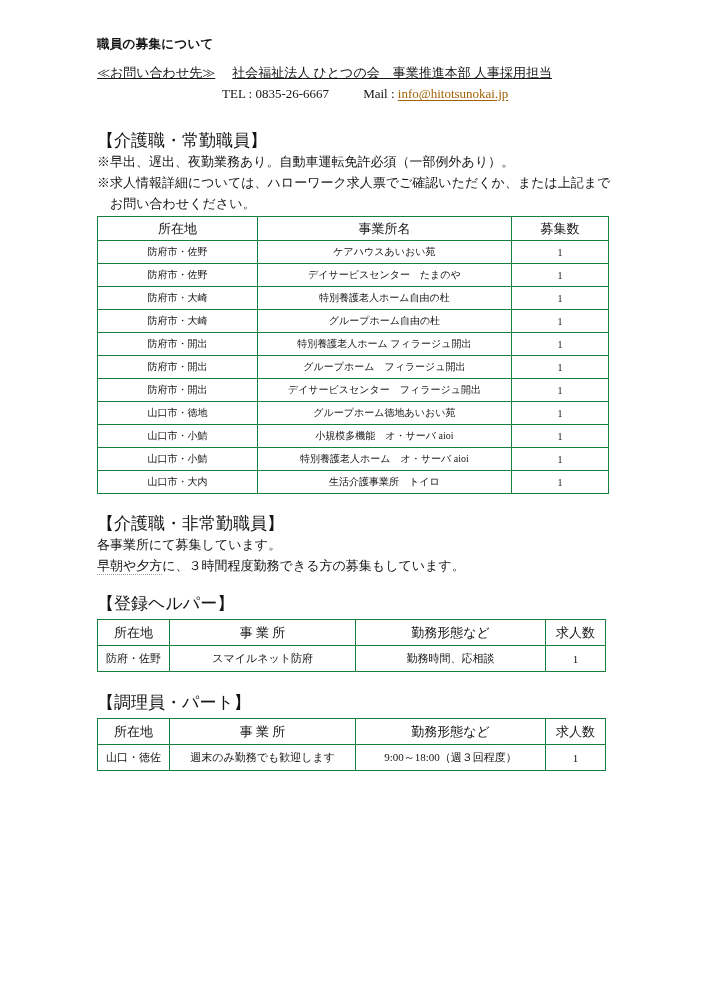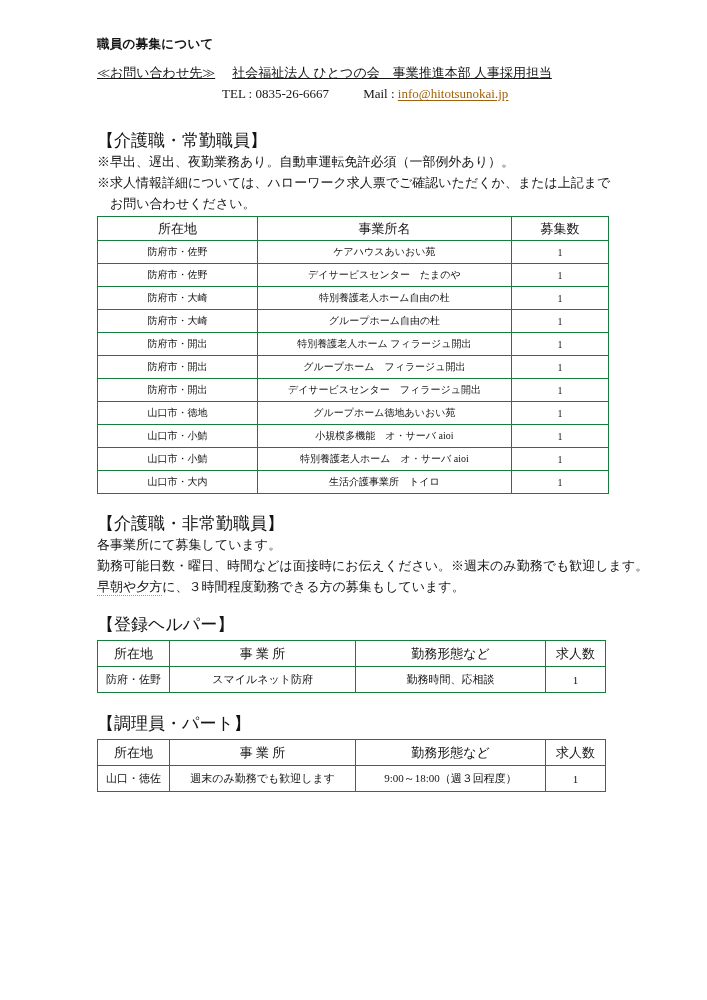--- a/index.html
+++ b/index.html
@@ -140,21 +140,20 @@
             <td>生活介護事業所　トイロ</td>
             <td>1</td>
           </tr>
         </tbody>
     </table>
   </div>
 
   <div class="section mt-sec2">
     <p class="sec-heading">【介護職・非常勤職員】</p>
     <div class="note nowrap">各事業所にて募集しています。</div>
-    <div class="note nowrap">勤務可能日数・曜日、時間などは面接時にお伝えください。※週末のみ勤務でも歓迎します。</div>
     <div class="note nowrap">
       <span class="dotted-u">早朝や夕方</span><span>に、３時間程度勤務できる方の募集もしています。</span>
     </div>
   </div>
 
   <div class="section mt-sec3">
     <p class="sec-heading">【登録ヘルパー】</p>
     <table class="t-small">
       <colgroup>
           <col class="c1">

